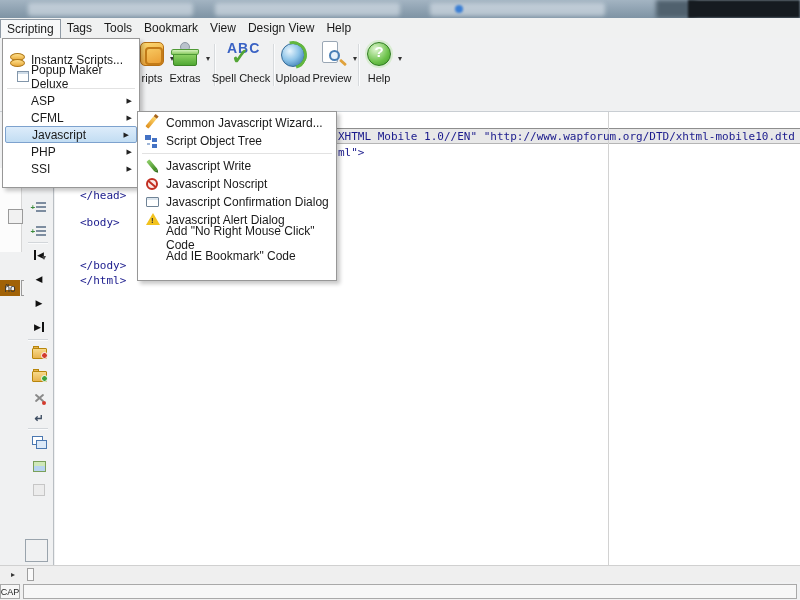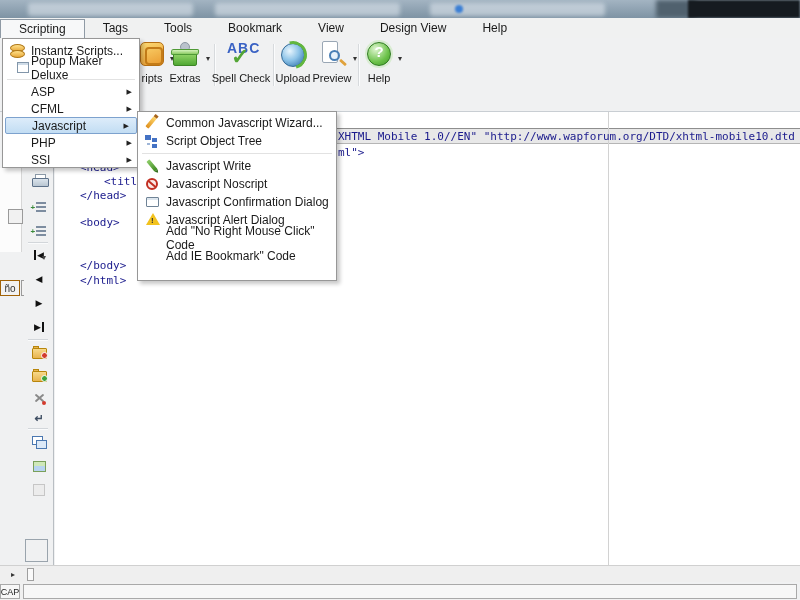--- a/index.html
+++ b/index.html
@@ -14,21 +14,21 @@
                   background:rgba(225,234,241,.55); filter:blur(2px); }
   .ctab.t1{ left:28px; width:165px; } .ctab.t2{ left:215px; width:185px; } .ctab.t3{ left:430px; width:175px; }
   .chrome .cdot { position:absolute; left:455px; top:5px; width:8px; height:8px; border-radius:50%;
                   background:#3b7fd4; filter:blur(1px); }
   .chrome .cdark { position:absolute; right:0; top:0; width:112px; height:18px; background:#161b20; filter:blur(1px); }
   .chrome .cmid  { position:absolute; right:104px; top:0; width:40px; height:18px; background:#50616e; filter:blur(2px); }
 
   
   .menubar { position:absolute; left:0; top:18px; width:800px; height:20px; background:#f0f1f1;
              display:flex; align-items:center; font-size:12px; color:#1a1a1a; }
-  .mitem { padding:2px 18px; height:19px; display:flex; align-items:center;text-align:center; }
+  .mitem { padding:2px 6px; height:19px; display:flex; align-items:center;text-align:center; }
   .mitem.open { border:1px solid #8f9aa5; border-bottom:none; background:#f7f8f9; }
 
   
   .toolbar { position:absolute; left:0; top:38px; width:800px; height:54px; background:#f0f1f2; }
   .tbtn { position:absolute; top:2px; height:50px; display:flex; flex-direction:column; align-items:center; }
   .tbtn .tlabel { font-size:11px; color:#1a1a1a; margin-top:2px; white-space:nowrap; }
   .ticon { position:relative; width:30px; height:30px; }
   .tsep { position:absolute; top:6px; width:1px; height:42px; background:#d7dadd; box-shadow:1px 0 0 #fbfcfd; }
   .ddarrow { position:absolute; font-size:8px; color:#333; top:14px; }
 
@@ -65,21 +65,21 @@
   
   .tabstrip { position:absolute; left:0; top:92px; width:800px; height:20px; background:#f0f1f2;
               border-bottom:1px solid #c9ced3; }
 
   
   .leftpanel-white { position:absolute; left:0; top:168px; width:22px; height:84px; background:#fcfcfc;
                      border-right:1px solid #d6d6d6; }
   .mini-btn { position:absolute; left:8px; top:209px; width:15px; height:15px; background:#f1f1f1;
               border:1px solid #9a9a9a; }
   .panel-tab { position:absolute; left:0; top:280px; width:20px; height:16px; background:#f2f2f2;
-               border:1px solid #a16207; font-size:10px; color:#333; display:flex; align-items:center; justify-content:center; }
+               border:6px solid #a16207; font-size:10px; color:#333; display:flex; align-items:center; justify-content:center; }
   .panel-tab2 { position:absolute; left:21px; top:280px; width:7px; height:16px; background:#f2f2f2; border:1px solid #9a9a9a; }
 
   
   .sidebar { position:absolute; left:24px; top:112px; width:30px; height:453px; background:#f0f1f2;
              border-right:1px solid #b9bec3; }
   .sbtn { position:absolute; left:3px; width:24px; height:20px; display:flex; align-items:center; justify-content:center; }
   .ssep { position:absolute; left:4px; width:20px; height:1px; background:#d2d6da; box-shadow:0 1px 0 #fafbfc; }
   .nav-glyph { font-size:9px; color:#111; line-height:1; }
   .nav-first i, .nav-last i { font-style:normal; }
   .nav-first i { border-left:2px solid #111; padding-left:1px; }
@@ -127,21 +127,21 @@
   .hs-arrow { position:absolute; left:11px; top:4px; font-size:8px; color:#333; }
   .hs-thumb { position:absolute; left:27px; top:2px; width:7px; height:13px; background:#fafafa; border:1px solid #9f9f9f; }
   .statusbar { position:absolute; left:0; top:582px; width:640px; height:18px; background:#f0f0f0; }
   .st-cap { position:absolute; left:0; top:2px; width:20px; height:15px; background:#f7f7f7; border:1px solid #a9a9a9;
             font-size:9px; color:#222; display:flex; align-items:center; justify-content:center; }
   .st-box { position:absolute; left:23px; top:2px; width:774px; height:15px; background:#f7f7f7; border:1px solid #a9a9a9; }
 
   
   .popup { position:absolute; background:#fff; border:1px solid #979797; box-shadow:3px 3px 4px rgba(0,0,0,.22);
            font-size:12px; color:#1a1a1a; z-index:50; }
-  .menu1 { left:2px; top:38px; width:138px; height:130px; padding-top:3px; }
+  .menu1 { left:2px; top:38px; width:138px; height:150px; padding-top:12px; }
   .menu2 { left:137px; top:111px; width:200px; height:170px; padding-top:2px; }
   .pitem { position:relative; height:17px; display:flex; align-items:center; padding-left:28px; }
   .menu2 .pitem { height:18px; padding-left:28px; }
   .pitem.hl { background:linear-gradient(180deg,#ddecfa,#c2ddf3); border:1px solid #7da2ce; border-radius:2px;
               margin:0 2px; padding-left:26px; }
   .psep { height:1px; background:#e2e2e2; margin:3px 4px; box-shadow:0 1px 0 #fff; }
   .arrow-r { position:absolute; right:7px; font-size:7px; color:#222; }
   .picon { position:absolute; left:6px; width:16px; height:16px; }
 
   

